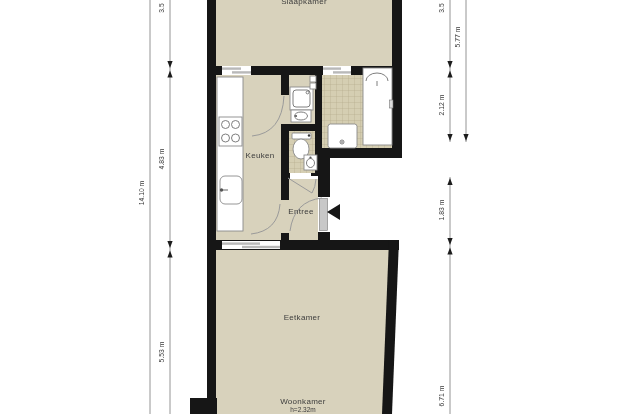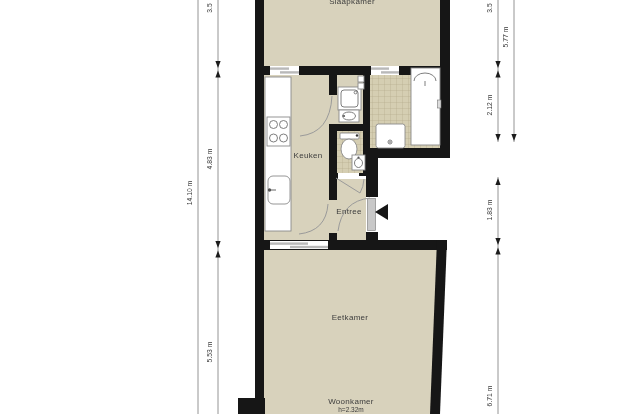--- a/index.html
+++ b/index.html
@@ -1,17 +1,17 @@
 <!DOCTYPE html>
 <html style="--c-floor: #d8d2bc; --c-wall: #161616; --c-tile_bg: #d5ceb2; --c-tile_line: #b3aa8c; --c-fixture_stroke: #8a8a8a; --c-dim_line: #7a7a7a; --c-dim_text: #3a3a3a; --c-label_text: #3c3c3c; --c-door_arc: #9a9a9a; --c-entrance_door: #c8c8c8;"><head>
 <meta charset="utf-8">
 <style>
   html,body{margin:0;padding:0;background:#ffffff;}
   body{font-family:"Liberation Sans", sans-serif;}
-  #stage{position:relative;width:534px;height:414px;background:#fff;overflow:hidden;padding-left:48px;}
+  #stage{position:relative;width:534px;height:414px;background:#fff;overflow:hidden;}
   svg{display:block;}
   .room-label{fill:var(--c-label_text,#3c3c3c);font-size:8px;letter-spacing:.3px;text-anchor:middle;}
   .room-sublabel{fill:var(--c-label_text,#3c3c3c);font-size:6.5px;text-anchor:middle;}
   .dim-text{fill:var(--c-dim_text,#3a3a3a);font-size:6.8px;text-anchor:middle;}
   .dim-line{stroke:var(--c-dim_line,#7a7a7a);stroke-width:.8;}
   .dim-arrow{fill:#1c1c1c;}
   .wall{fill:var(--c-wall,#151515);}
   .floor{fill:var(--c-floor,#d8d2bc);}
   .fixture{fill:#ffffff;stroke:var(--c-fixture_stroke,#8a8a8a);stroke-width:.9;}
   .fixline{fill:none;stroke:#6f6f6f;stroke-width:.9;}

